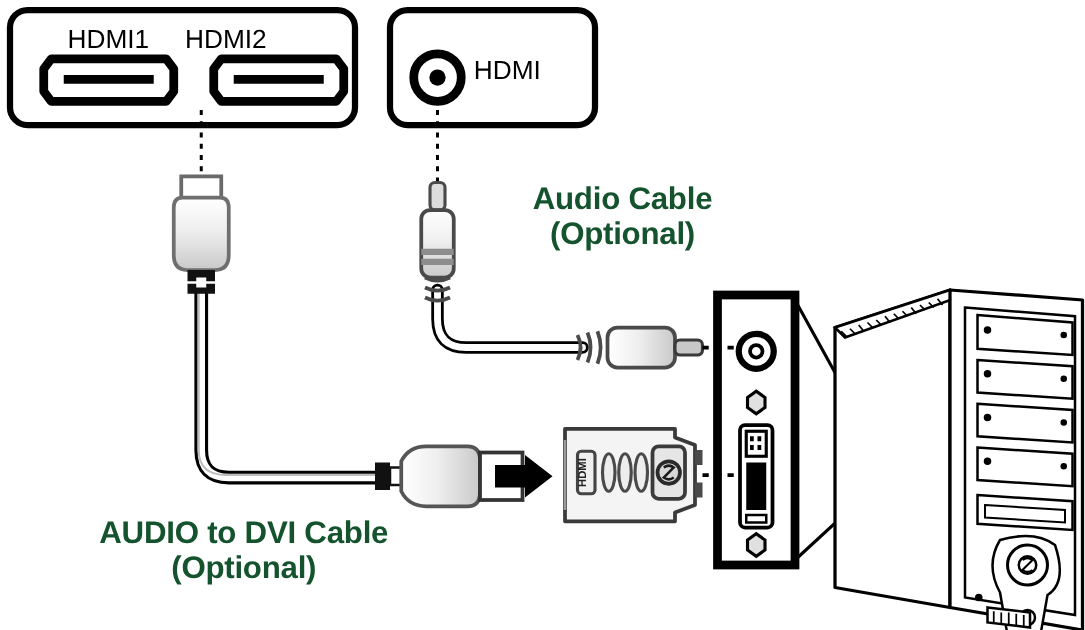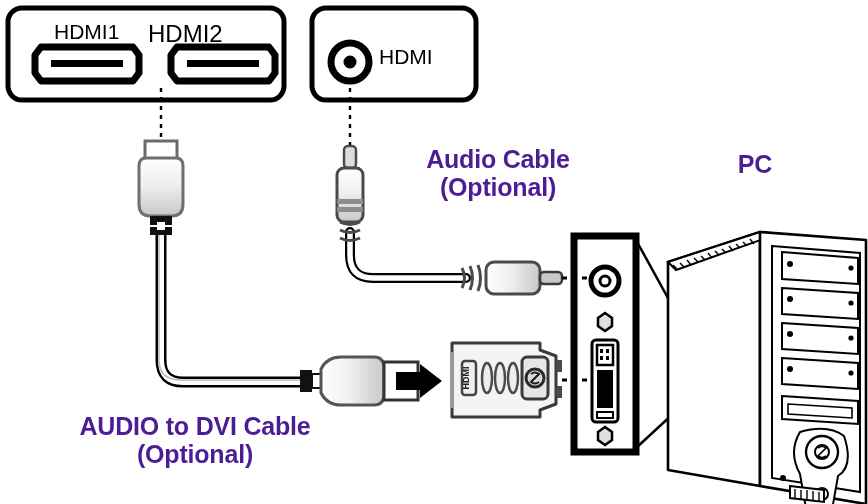--- a/index.html
+++ b/index.html
@@ -5,34 +5,34 @@
   html,body{margin:0;padding:0;background:#ffffff;}
   body{
     font-family:"Liberation Sans", sans-serif;
     width:868px;height:504px;overflow:hidden;position:relative;
   }
   #stage{position:relative;width:796px;height:504px;}
   #stage svg{position:absolute;left:0;top:0;}
   .lbl{
     position:absolute;
     font-weight:bold;
-    color:#4c1d95;
+    color:#14532d;
     line-height:1.12;
     text-align:center;
     white-space:pre;
     letter-spacing:-0.2px;
   }
   #label-audio-cable{left:378px;top:145px;width:240px;font-size:25px;}
   #label-pc{left:700px;top:150px;width:110px;font-size:25px;}
   #label-hdmi-dvi{left:10px;top:412px;width:370px;font-size:25px;}
   .port-text{
     position:absolute;color:#000;font-weight:normal;white-space:pre;
   }
   #port-label-hdmi1{left:54px;top:20px;font-size:21px;}
-  #port-label-hdmi2{left:148px;top:20px;font-size:24px;}
+  #port-label-hdmi2{left:148px;top:20px;font-size:21px;}
   #port-label-audio{left:379px;top:45px;font-size:21px;}
 </style>
 </head>
 <body>
 
 <div id="stage">
 
   <svg width="868" height="504" viewBox="0 0 868 504">
     <defs>
       <linearGradient id="gMetal" x1="0" y1="0" x2="0" y2="1">
@@ -242,18 +242,17 @@
 
   <div class="port-text" id="port-label-hdmi1">HDMI1</div>
 
   <div class="port-text" id="port-label-hdmi2">HDMI2</div>
 
   <div class="port-text" id="port-label-audio">HDMI</div>
 
   <div class="lbl" id="label-audio-cable">Audio Cable
 (Optional)</div>
 
-  <div class="lbl" id="label-pc">PC</div>
 
   <div class="lbl" id="label-hdmi-dvi">AUDIO to DVI Cable
 (Optional)</div>
 
 </div>
 
 </body></html>

